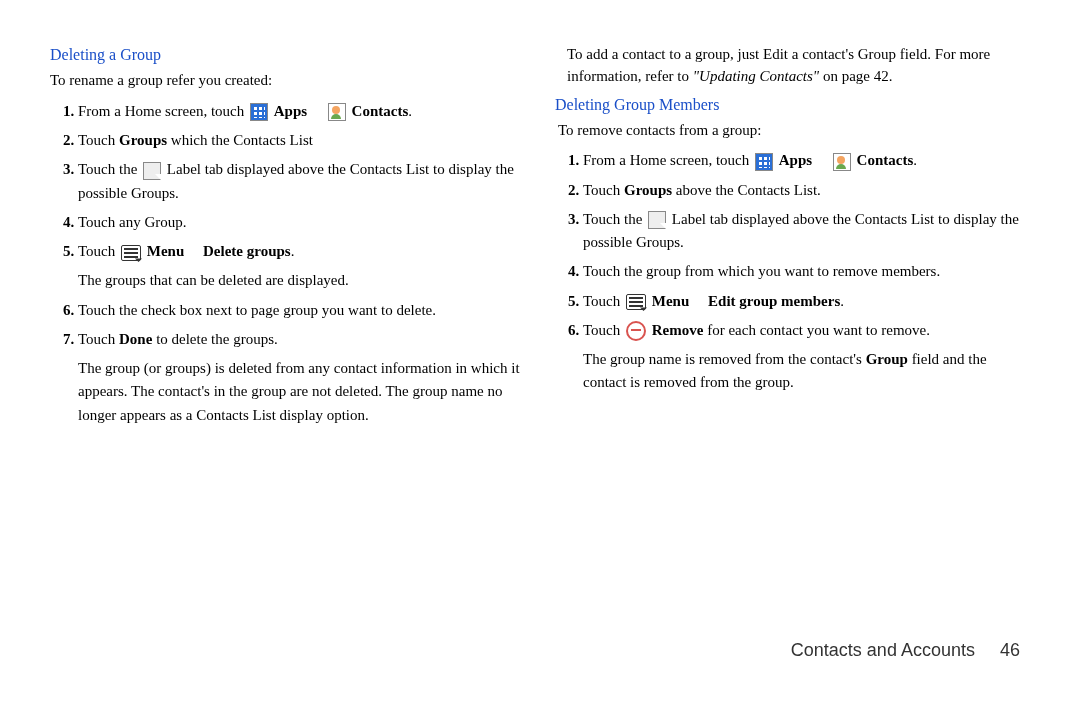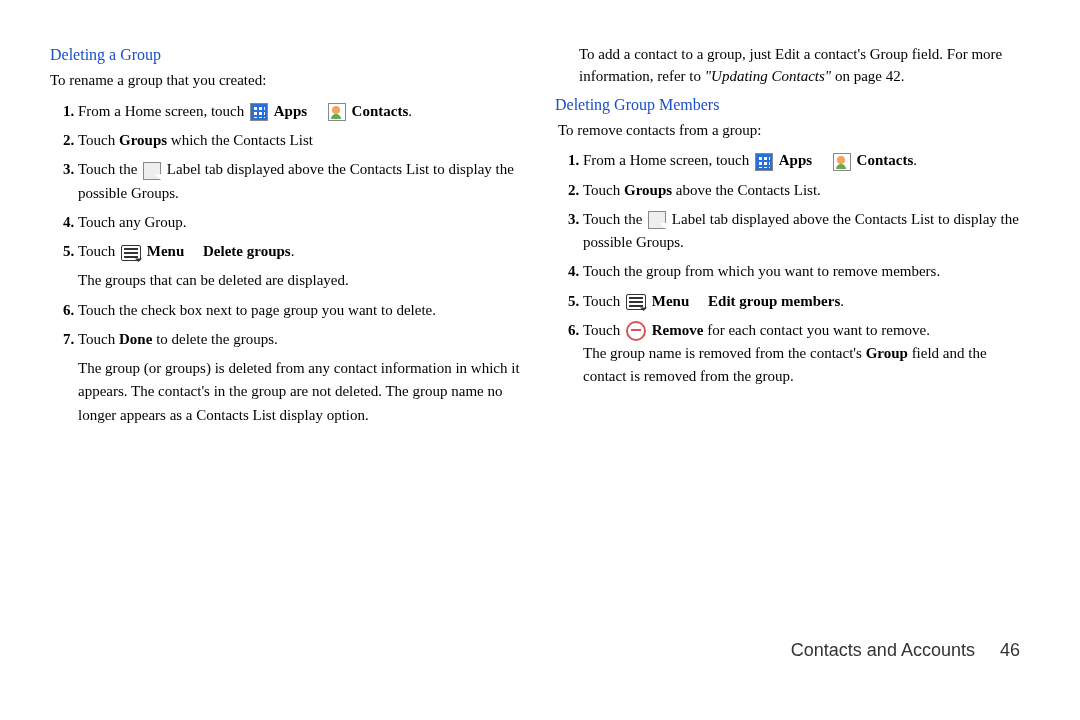--- a/index.html
+++ b/index.html
@@ -150,21 +150,21 @@
   }
   .italic { font-style: italic; }
   b { font-weight: bold; }
 </style>
 </head>
 <body>
 
 <div class="page">
   <div class="col">
     <div class="heading">Deleting a Group</div>
-    <p>To rename a group that you created:</p>
+    <p>To rename a group refer you created:</p>
     <ol>
       <li>
         <span>From a Home screen, touch </span>
         <span class="icon apps-icon"></span>
         <b>Apps</b>
         &nbsp;&nbsp;&nbsp;
         <span class="icon contacts-icon"></span>
         <b>Contacts</b><span>.</span>
       </li>
       <li>
@@ -186,21 +186,21 @@
       </li>
       <li>Touch the check box next to page group you want to delete.</li>
       <li>
         <span>Touch </span><b>Done</b><span> to delete the groups.</span>
         <div style="margin-top:6px">The group (or groups) is deleted from any contact information in which it appears. The contact's in the group are not deleted. The group name no longer appears as a Contacts List display option.</div>
       </li>
     </ol>
   </div>
 
   <div class="col">
-    <p style="margin-left:24px">
+    <p style="margin-left:12px">
       <span>To add a contact to a group, just Edit a contact's Group field. For more information, refer to </span><span class="italic">"Updating Contacts"</span><span> on page 42.</span>
     </p>
 
     <div class="heading">Deleting Group Members</div>
     <p style="margin-left:3px">To remove contacts from a group:</p>
     <ol>
       <li>
         <span>From a Home screen, touch </span>
         <span class="icon apps-icon"></span>
         <b>Apps</b>
@@ -221,21 +221,21 @@
         <span>Touch </span>
         <span class="icon menu-icon"></span>
         <b>Menu</b>
         &nbsp;&nbsp;&nbsp;
         <b>Edit group members</b><span>.</span>
       </li>
       <li>
         <span>Touch </span>
         <span class="icon remove-icon"></span>
         <b>Remove</b><span> for each contact you want to remove.</span>
-        <div style="">
+        <div style="margin-top:6px">
           <span>The group name is removed from the contact's </span><b>Group</b><span> field and the contact is removed from the group.</span>
         </div>
       </li>
     </ol>
   </div>
 </div>
 
 <div class="footer">
   <span>Contacts and Accounts</span>
   <span class="pg">46</span>

